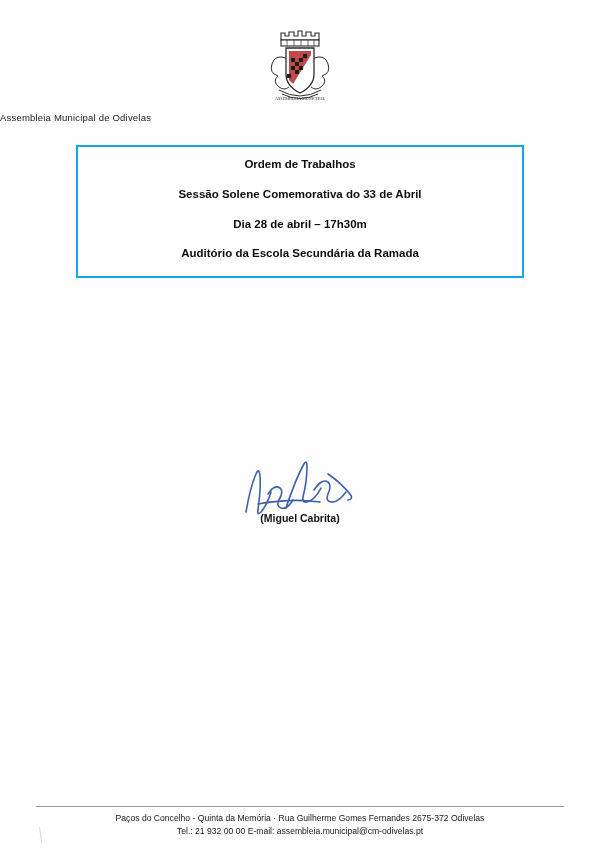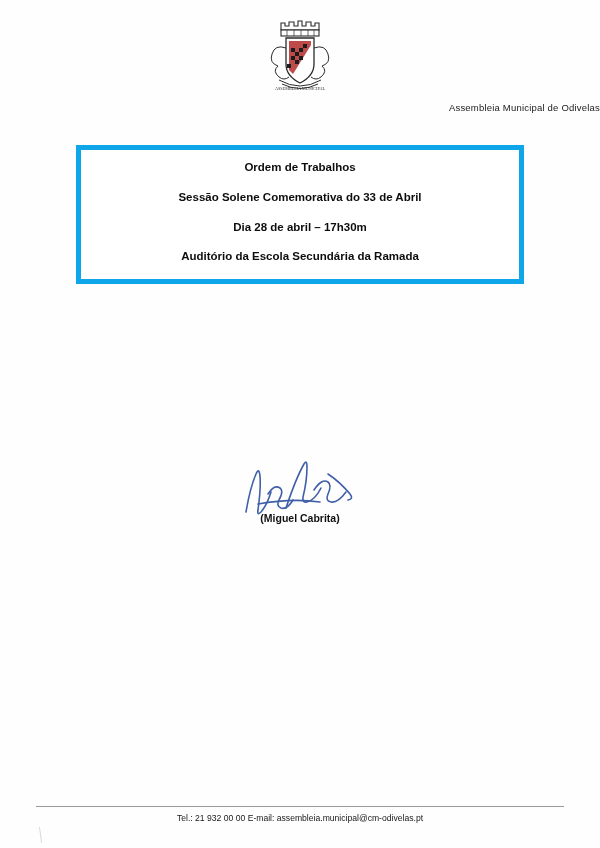--- a/index.html
+++ b/index.html
@@ -18,24 +18,24 @@
 
   .page {
     position: absolute;
     inset: 0;
     background: #fefefe;
   }
 
   
   .crest-block {
     position: absolute;
-    top: 14px;
+    top: 24px;
     left: 0;
     right: 0;
-    text-align: right;
+    text-align: left;
   }
   .crest {
     width: 86px;
     height: 84px;
     margin: 0 auto;
     position: relative;
   }
   .crest svg { display: block; }
 
   .org-name {
@@ -45,21 +45,21 @@
     color: #1a1a1a;
     font-family: "Liberation Sans", sans-serif;
   }
 
   
   .agenda-box {
     position: absolute;
     top: 145px;
     left: 76px;
     width: 448px;
-    border: 5px solid #0ea5e9;
+    border: 2px solid #0ea5e9;
     box-sizing: border-box;
     padding: 11px 0 13px 0;
     text-align: center;
     background: #ffffff;
   }
   .agenda-line {
     font-size: 11.5px;
     font-weight: bold;
     line-height: 1.2;
     margin: 0 0 16px 0;
@@ -210,16 +210,17 @@
           <path d="M30 54 q34 -6 62 -2"></path>
         </g>
       </svg>
       <div class="sign-name" style="position:absolute; top:46px; left:0; right:0;">(Miguel Cabrita)</div>
     </div>
   </div>
 
   <div class="footer-rule"></div>
   <div class="smudge"></div>
   <div class="footer">
+    <div>Paços do Concelho - Quinta da Memória · Rua Guilherme Gomes Fernandes 2675-372 Odivelas</div>
     <div>Tel.: 21 932 00 00  E-mail: assembleia.municipal@cm-odivelas.pt</div>
   </div>
 
 </div>
 
 </body></html>

